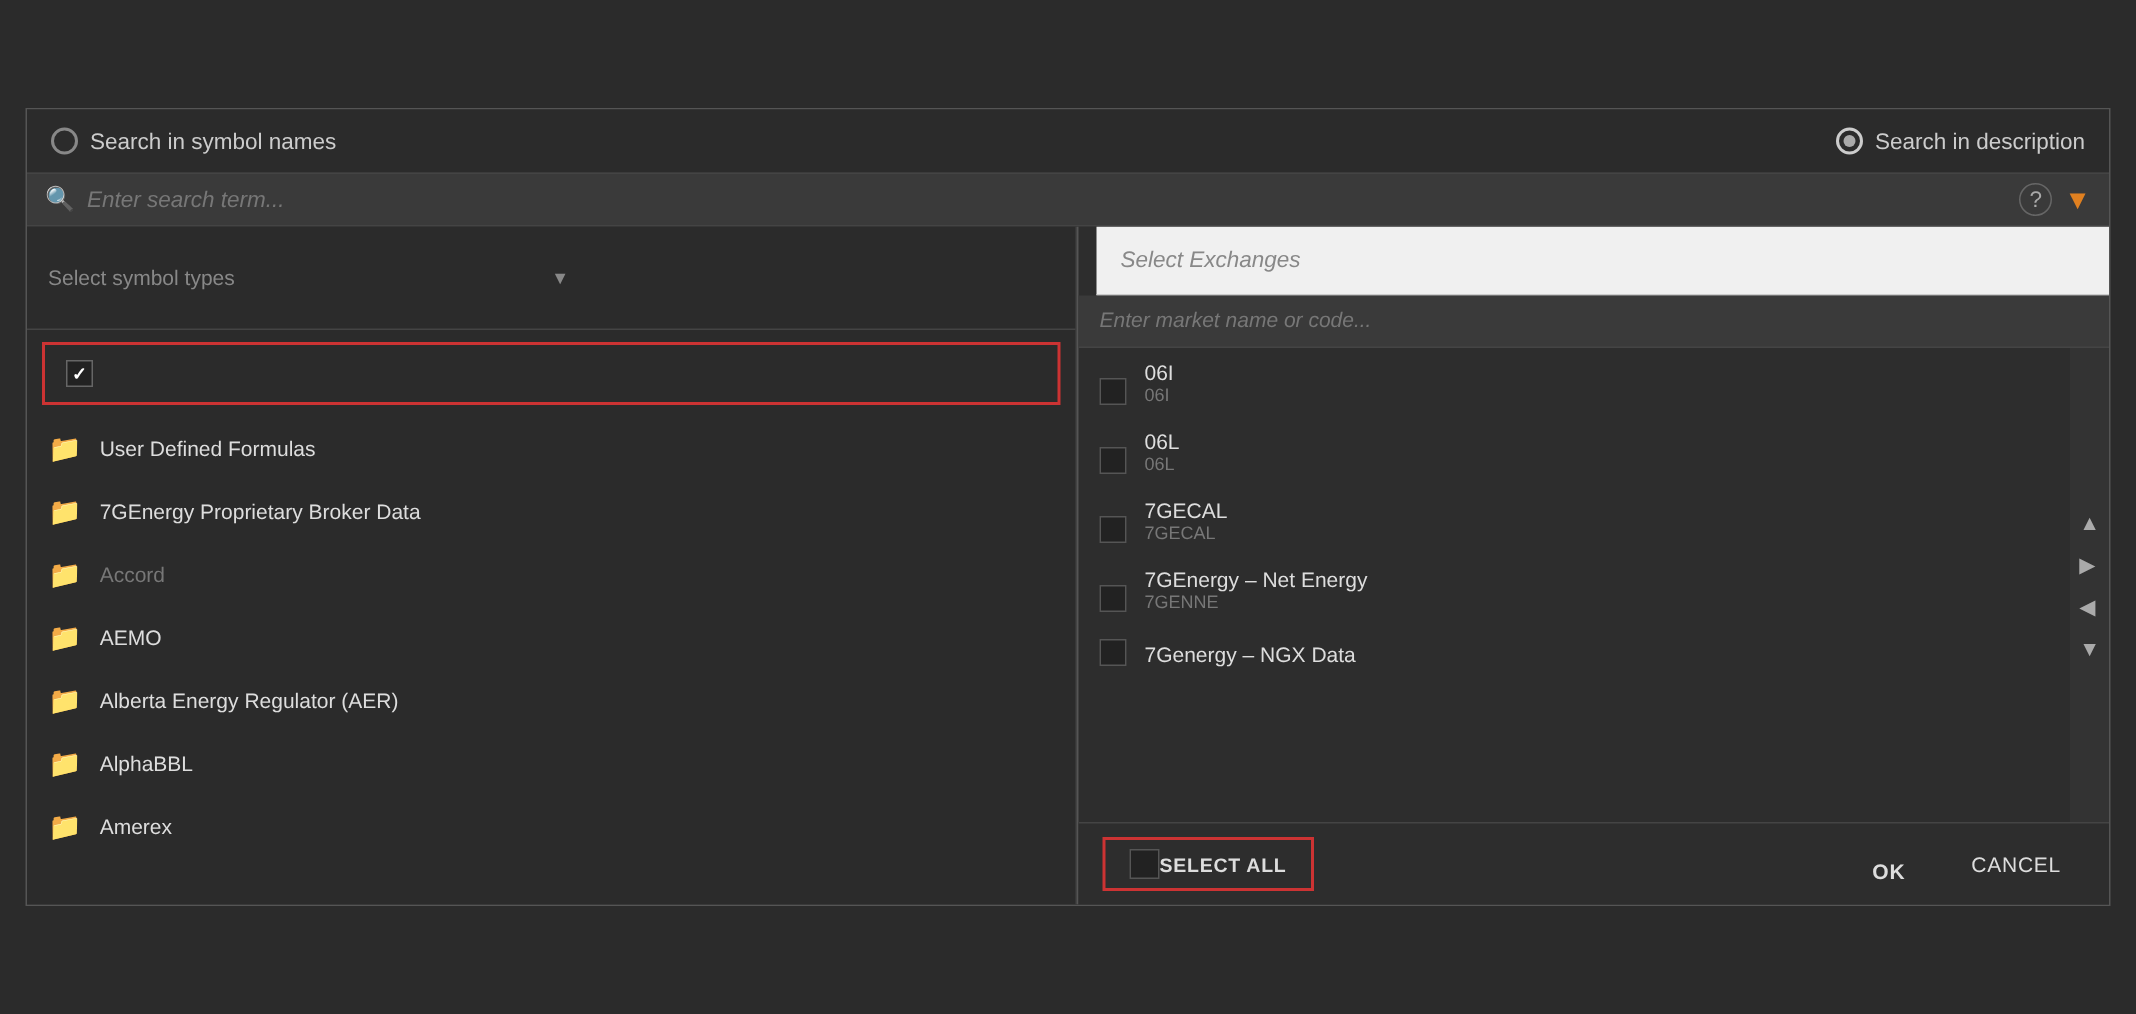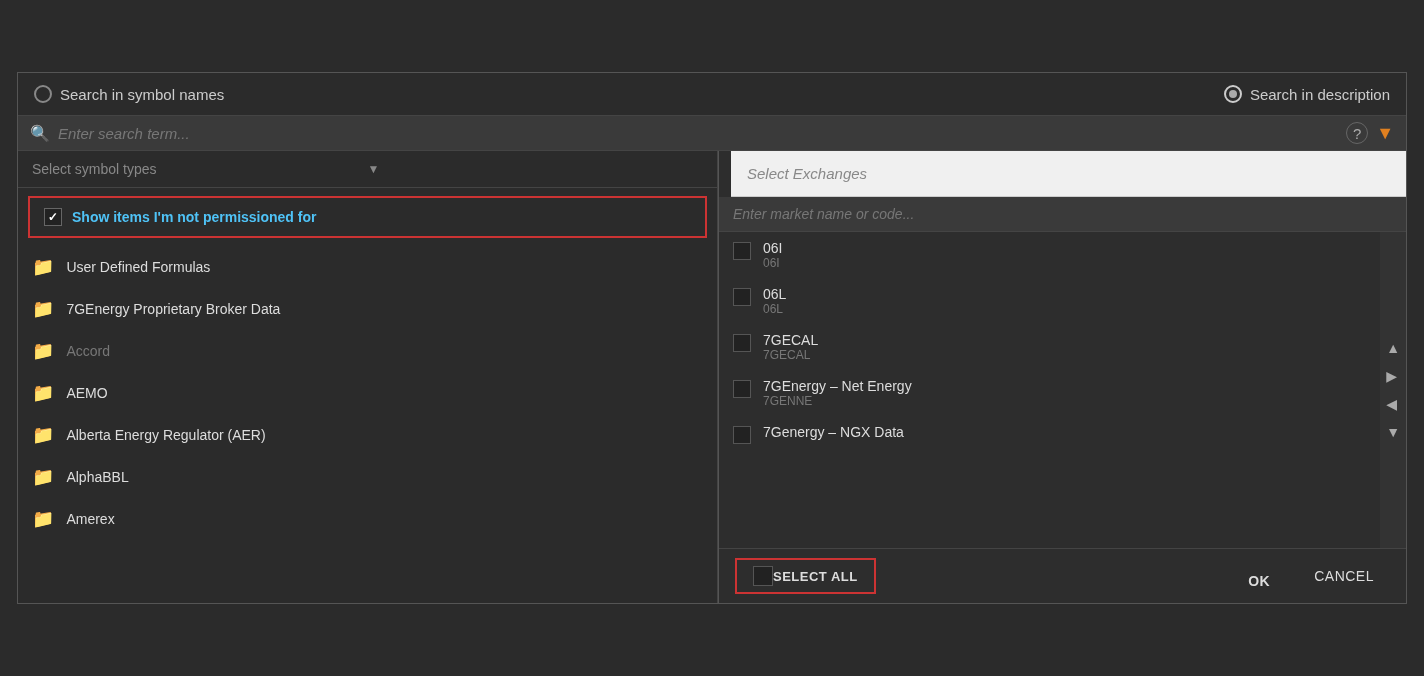--- a/index.html
+++ b/index.html
@@ -110,21 +110,21 @@
     .left-panel {
       width: 700px;
       background: #2b2b2b;
       display: flex;
       flex-direction: column;
       border-right: 1px solid #444;
     }
     .symbol-type-selector {
       display: flex;
       align-items: center;
-      padding: 10px 14px;
+      padding: 26px 14px;
       border-bottom: 1px solid #444;
       color: #888;
       font-size: 14px;
       cursor: pointer;
     }
     .symbol-type-selector span {
       flex: 1;
     }
     .dropdown-arrow {
       color: #888;
@@ -207,21 +207,21 @@
       color: #777;
       font-style: italic;
     }
     .exchanges-list {
       flex: 1;
       overflow-y: auto;
       position: relative;
     }
     .exchange-item {
       display: flex;
-      align-items: flex-start;
+      align-items: flex-end;
       padding: 8px 14px;
       gap: 12px;
       cursor: pointer;
     }
     .exchange-checkbox {
       width: 18px;
       height: 18px;
       min-width: 18px;
       background: #222;
       border: 1px solid #555;
@@ -337,21 +337,20 @@
 
     <div class="left-panel">
 
       <div class="symbol-type-selector">
         <span>Select symbol types</span>
         <span class="dropdown-arrow">▼</span>
       </div>
 
       <div class="checkbox-row">
         <div class="checkbox-box">✓</div>
-        <span>Show items I'm not permissioned for</span>
       </div>
 
       <div class="list-items">
         <div class="list-item">
           <span class="folder-icon">📁</span>
           <span>User Defined Formulas</span>
         </div>
         <div class="list-item">
           <span class="folder-icon">📁</span>
           <span>7GEnergy Proprietary Broker Data</span>

